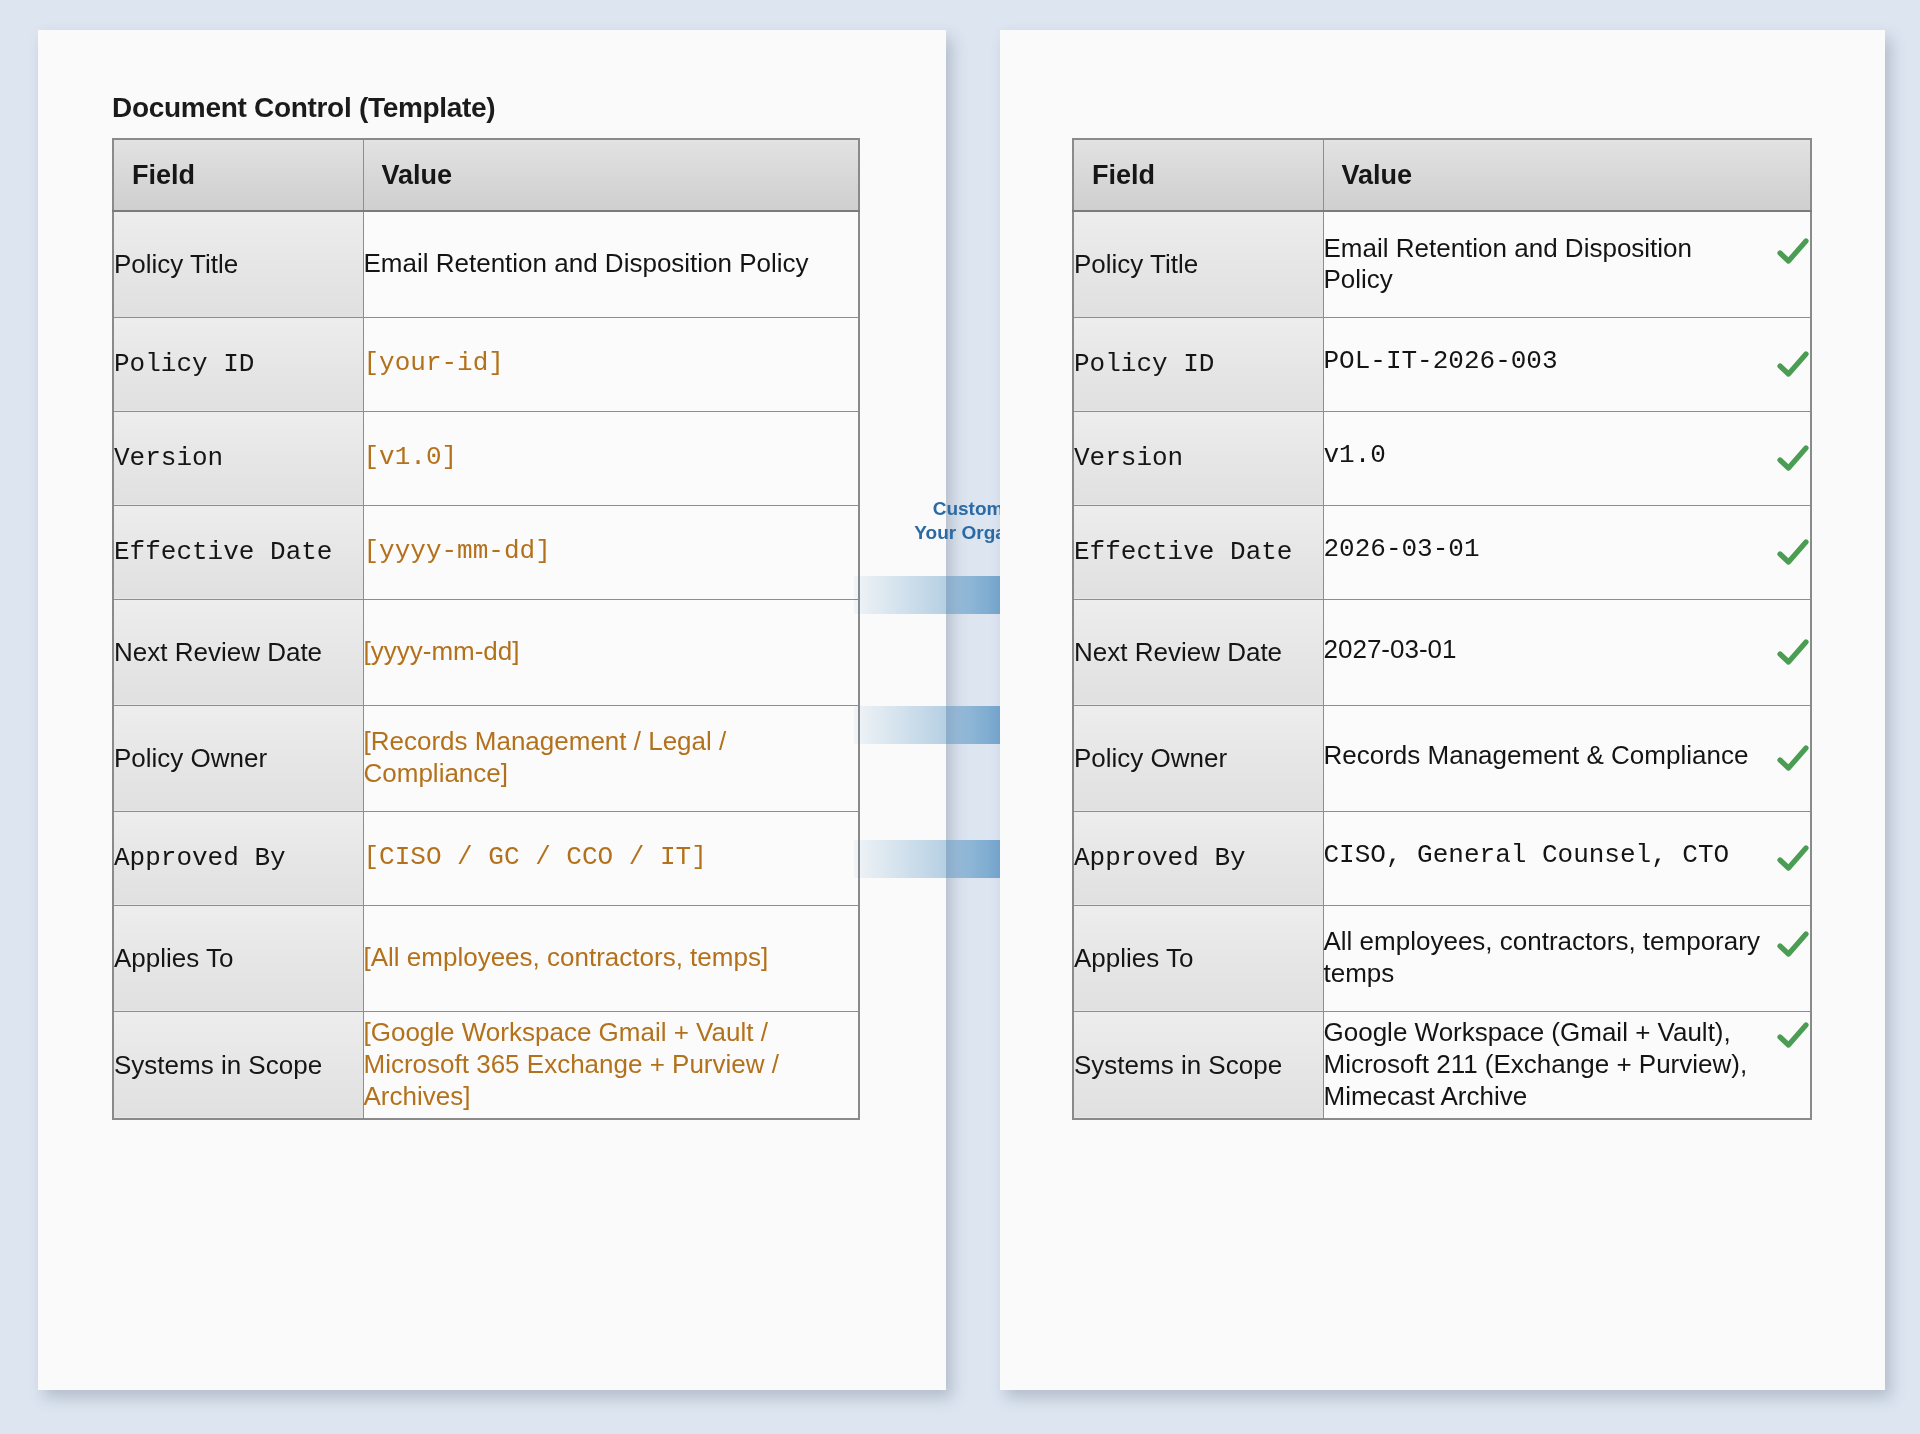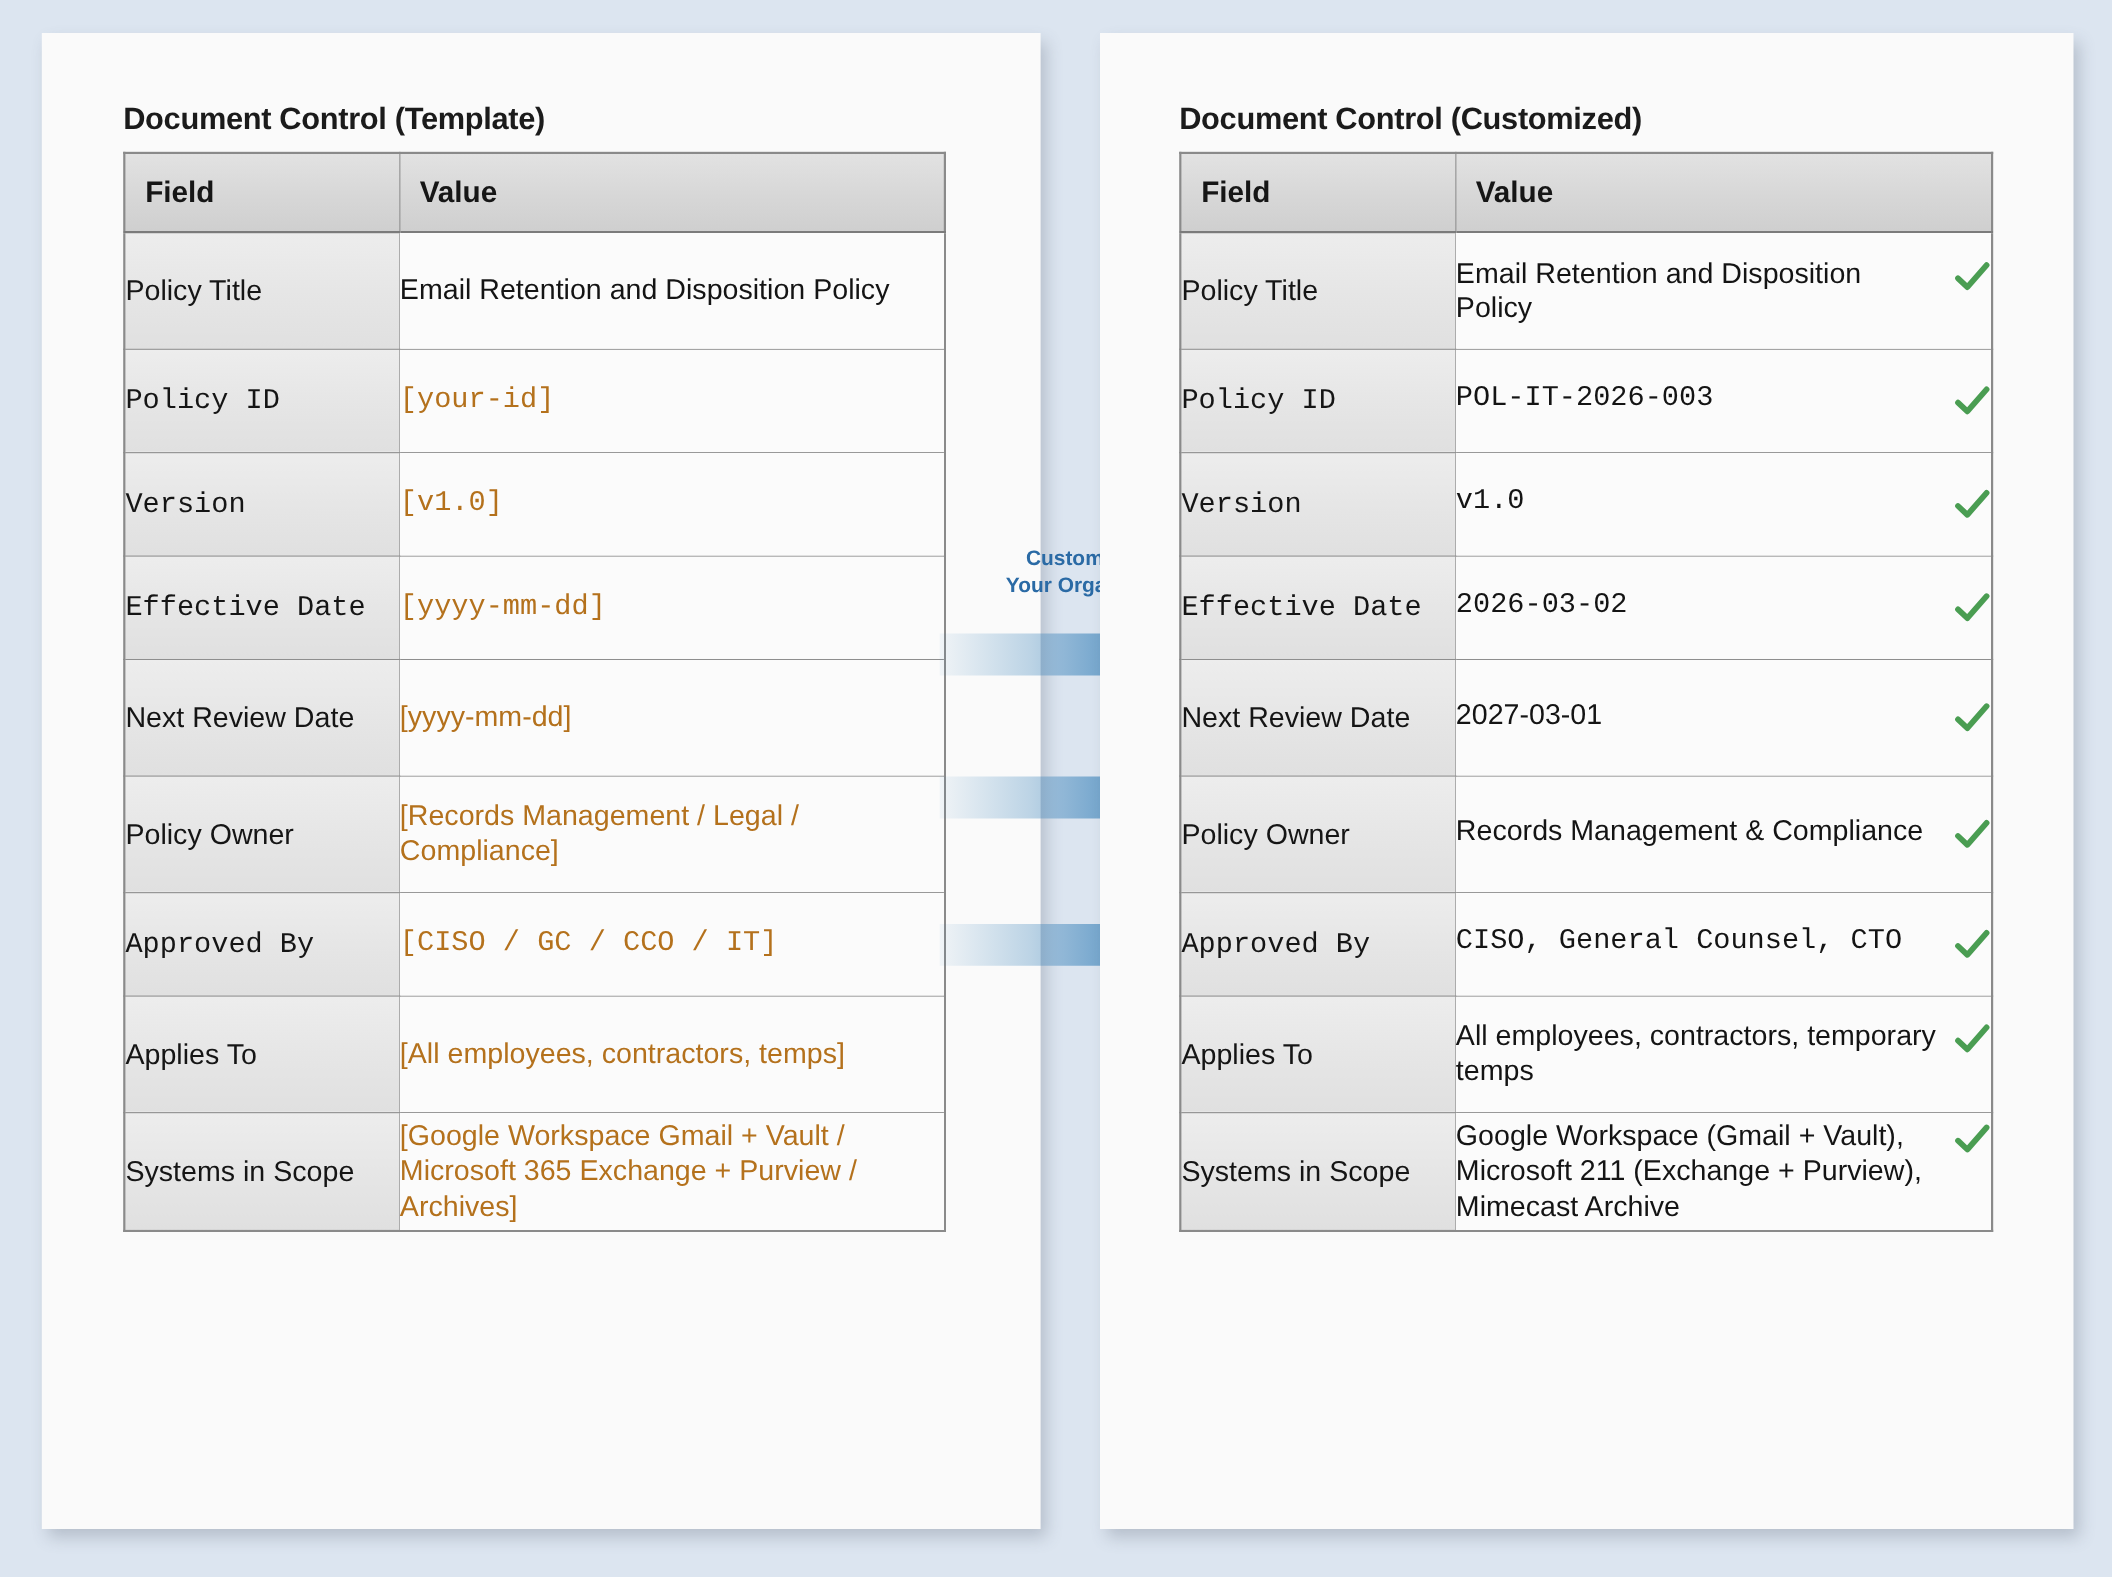--- a/index.html
+++ b/index.html
@@ -255,21 +255,20 @@
             <stop offset="70%" stop-color="#3680b8" stop-opacity="0.72"></stop>
             <stop offset="100%" stop-color="#3680b8" stop-opacity="1"></stop>
           </linearGradient>
         </defs>
         <path d="M0,20 L152,20 L152,0 L240,39 L152,78 L152,58 L0,58 Z" fill="url(#ag3)"></path>
       </svg>
     </div>
   </div>
 
   <div class="card card-right">
-    <div class="card-title">Document Control (Customized)</div>
 
     <table class="dc-table">
       <colgroup>
           <col class="c-field">
           <col class="c-value">
         </colgroup>
       <thead>
         <tr>
           <th>Field</th>
           <th>Value</th>
@@ -316,21 +315,21 @@
                   </svg>
               </span>
             </div>
           </td>
         </tr>
 
         <tr class="row-h-2">
           <td class="cell-field">Effective Date</td>
           <td class="cell-value">
             <div class="check-wrap">
-              <span class="check-text">2026-03-02</span>
+              <span class="check-text">2026-03-01</span>
               <span class="check-icon">
                 <svg viewBox="0 0 34 34" xmlns="http://www.w3.org/2000/svg">
                     <path d="M4 18 L12.5 26 L30 6" fill="none" stroke="#4a9d52" stroke-width="5.2" stroke-linecap="round" stroke-linejoin="round"></path>
                   </svg>
               </span>
             </div>
           </td>
         </tr>
 
         <tr class="row-h-1">

